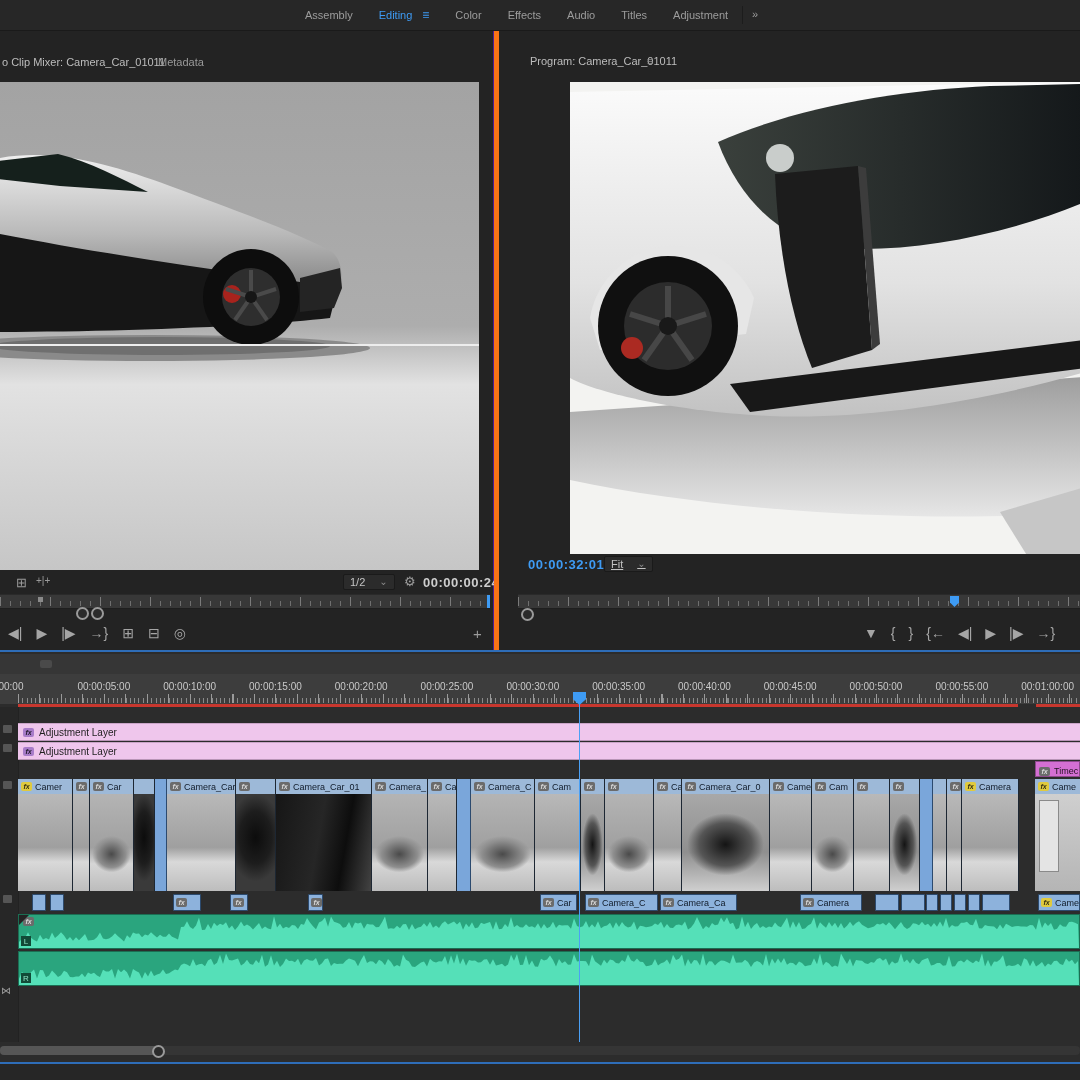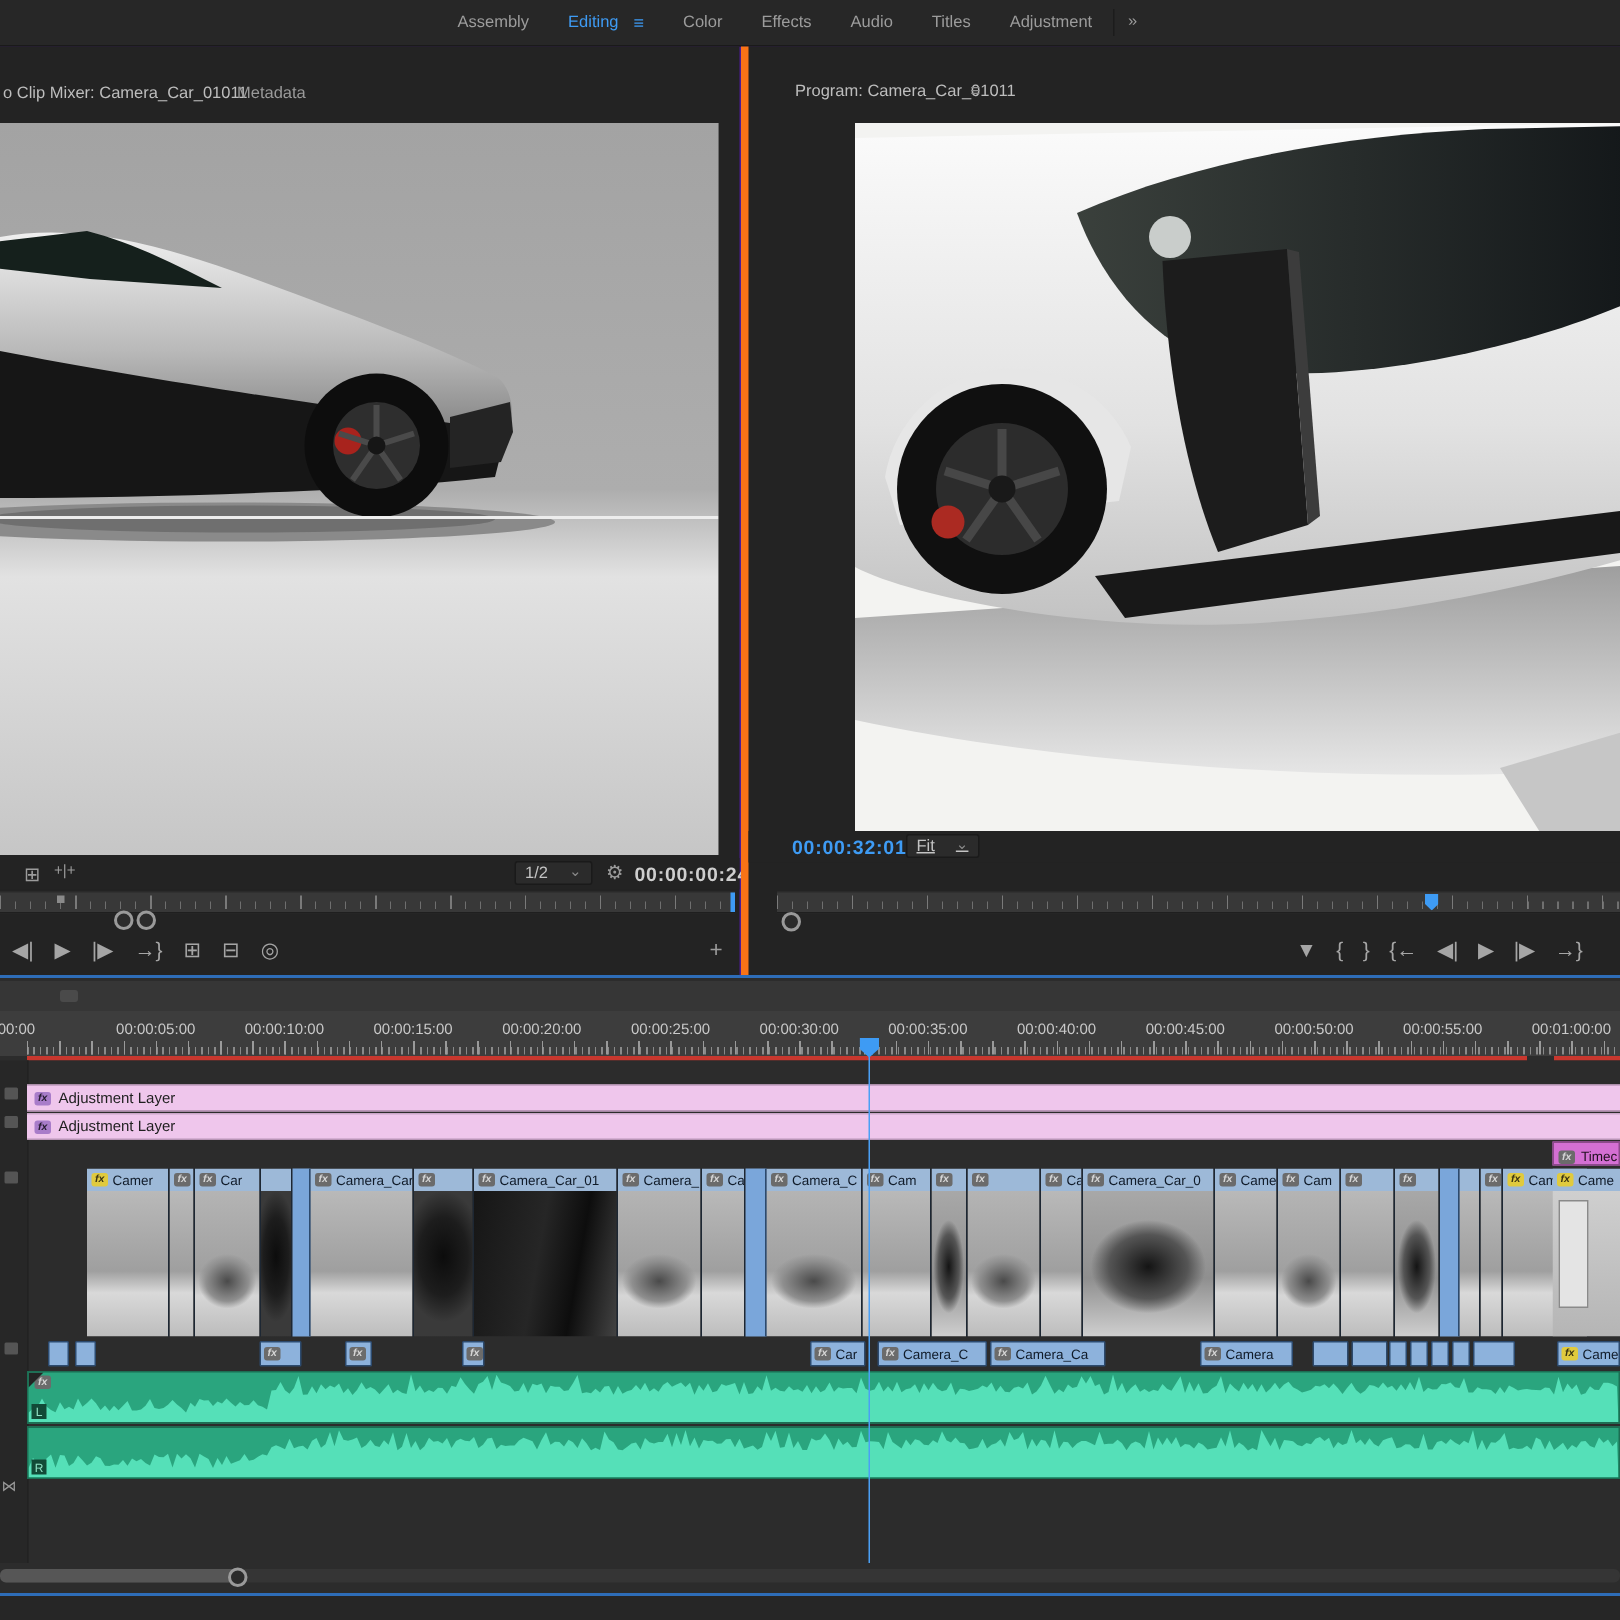--- a/index.html
+++ b/index.html
@@ -301,21 +301,21 @@
       <div class="adj-layer" style="top:16px;">
         <span class="fxb purple">fx</span>
         <span>Adjustment Layer</span>
       </div>
       <div class="adj-layer" style="top:35px;">
 
         <span class="fxb purple">fx</span>
         <span>Adjustment Layer</span>
       </div>
 
-      <div class="abs" id="v2-track" style="left:0;top:72px;width:958px;height:112px;margin-left:40px;">
+      <div class="abs" id="v2-track" style="left:0;top:72px;width:958px;height:112px;">
           <div class="clip" style="left: 18px; top: 0px; width: 54px; height: 112px;">
             <div class="lab">
               <span class="fxb yellow">fx</span>
               <span>Camer</span>
             </div>
             <div class="thumb th-light"></div>
           </div>
           <div class="clip" style="left: 73px; top: 0px; width: 16px; height: 112px;">
             <div class="lab">
               <span class="fxb gray">fx</span>

